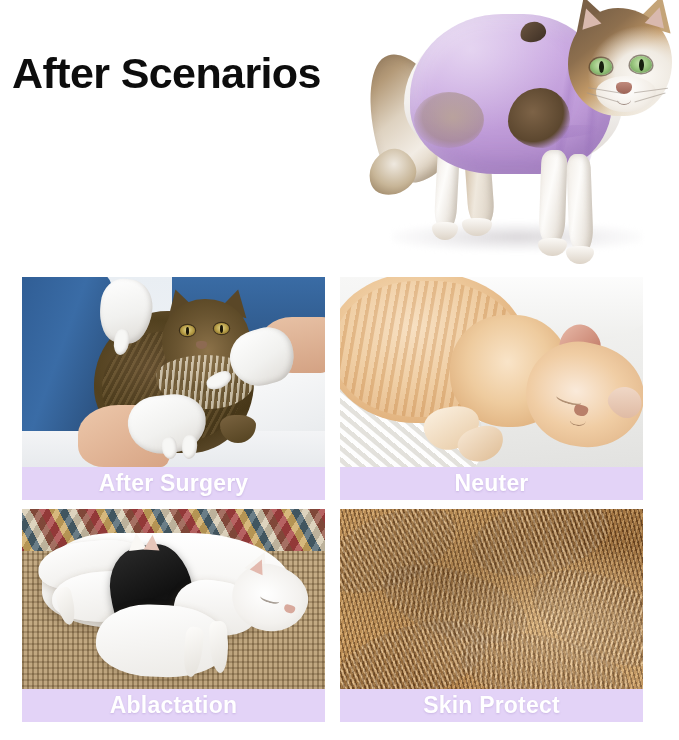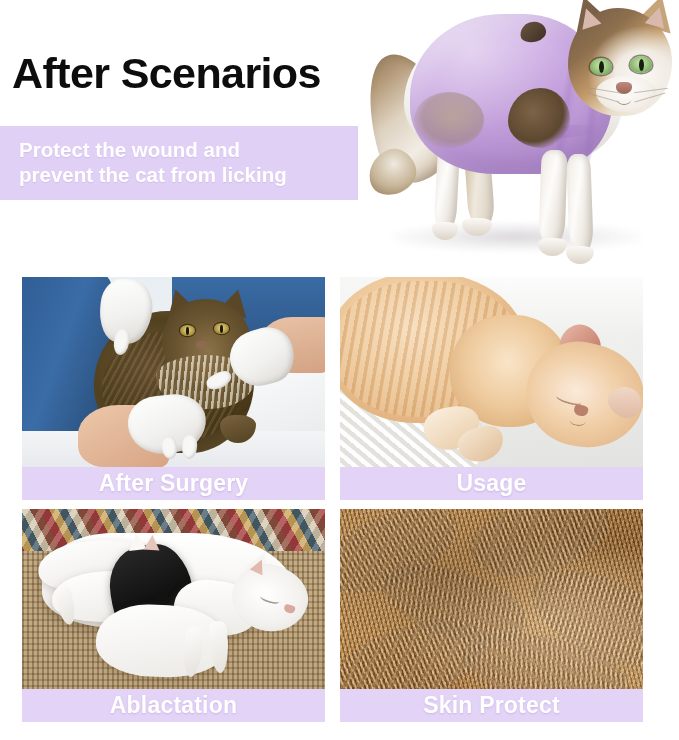--- a/index.html
+++ b/index.html
@@ -654,24 +654,20 @@
     <div class="nose"></div>
     <div class="mouth"></div>
     <div class="whisker w1"></div>
     <div class="whisker w2"></div>
     <div class="whisker w3"></div>
     <div class="whisker w4"></div>
   </div>
 
   <div class="page-title">After Scenarios</div>
 
-  <div class="tagline-banner">
-    <div class="tagline-text">Protect the wound and
-prevent the cat from licking</div>
-  </div>
 </div>
 
 <div class="grid">
 
   <div class="cell">
     <div class="photo p-surgery">
       <div class="scrub-left"></div>
       <div class="scrub-right"></div>
       <div class="sheet"></div>
       <div class="sheet2"></div>
@@ -714,21 +710,21 @@
       <div class="gear"></div>
       <div class="ghead"></div>
       <div class="gear2"></div>
       <div class="gface-closed-eye"></div>
       <div class="gnose"></div>
       <div class="gmouth1"></div>
       <div class="gpaw"></div>
       <div class="gpaw2"></div>
     </div>
     <div class="caption-bar">
-      <span class="caption-text">Usage</span>
+      <span class="caption-text">Neuter</span>
     </div>
   </div>
 
   <div class="cell row2">
     <div class="photo p-ablact">
       <div class="rug-top"></div>
       <div class="rug-band"></div>
       <div class="mat"></div>
       <div class="mom-body"></div>
       <div class="kit kit-a"></div>

